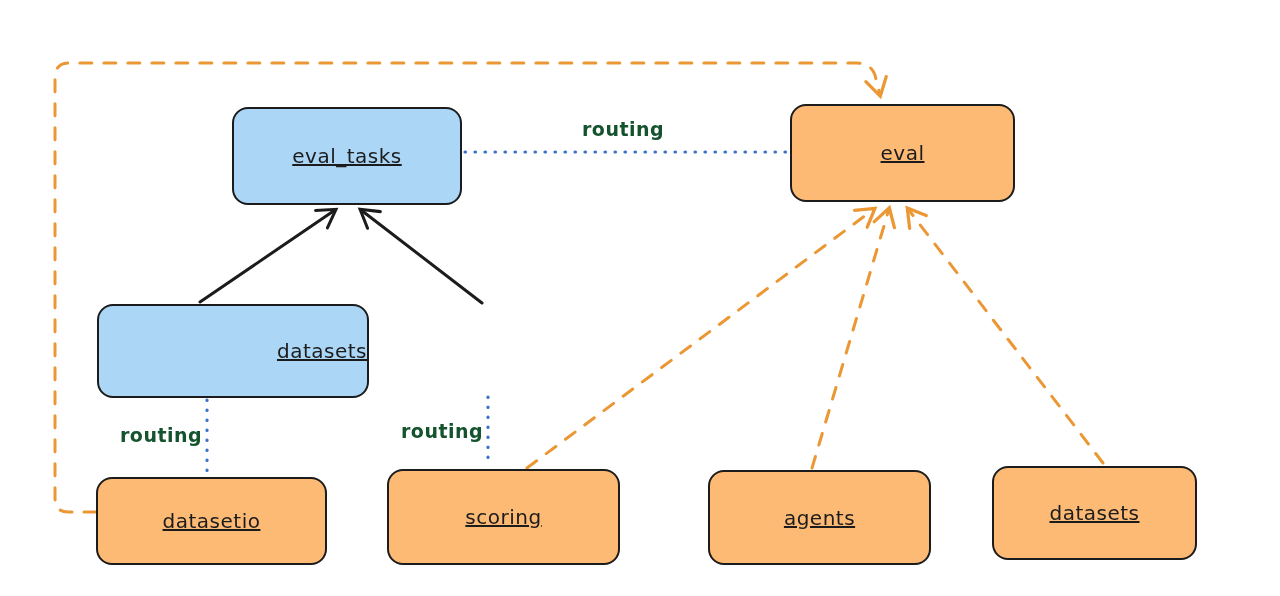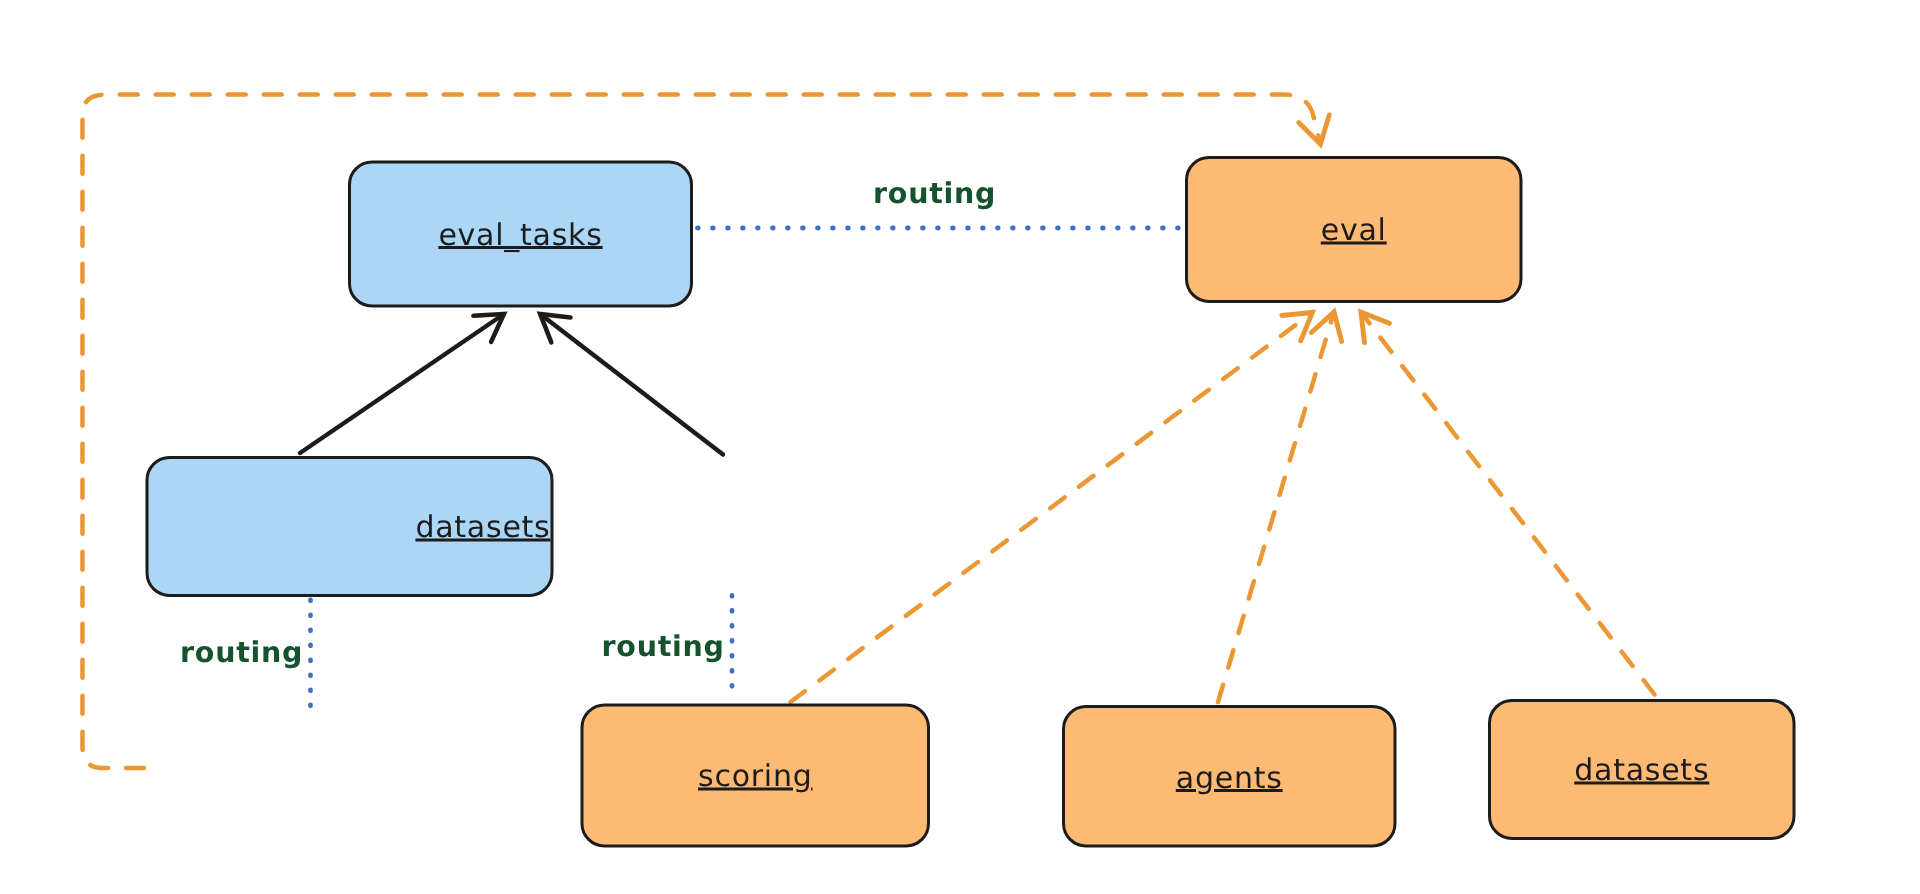--- a/index.html
+++ b/index.html
@@ -80,20 +80,23 @@
 
   <div class="node green" style="left:790px; top:104px; width:225px; height:98px;">
     <span>eval</span>
   </div>
 
   <div class="node blue" style="left:97px; top:304px; width:272px; height:94px;justify-content:flex-end;">
     <span>datasets</span>
   </div>
 
 
+  <div class="node green" style="left:96px; top:477px; width:231px; height:88px;">
+    <span>datasetio</span>
+  </div>
 
   <div class="node green" style="left:387px; top:469px; width:233px; height:96px;">
     <span>scoring</span>
   </div>
 
   <div class="node green" style="left:708px; top:470px; width:223px; height:95px;">
     <span>agents</span>
   </div>
 
   <div class="node green" style="left:992px; top:466px; width:205px; height:94px;">

